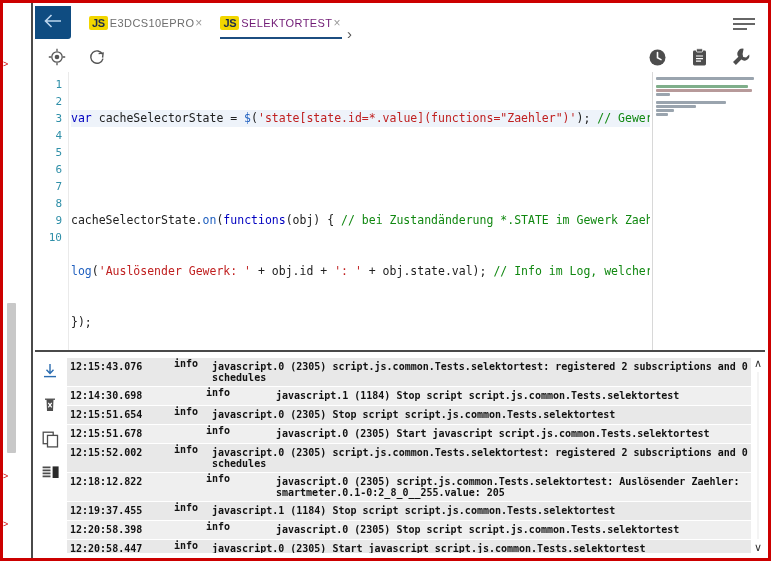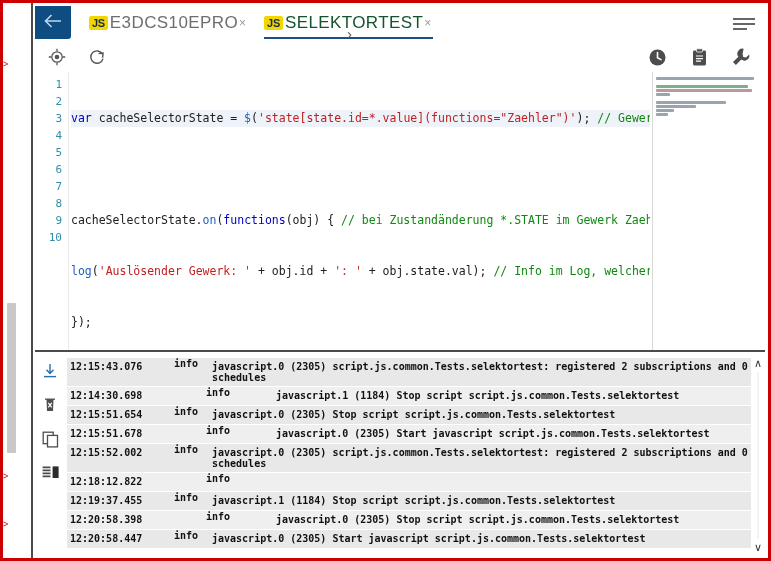--- a/index.html
+++ b/index.html
@@ -46,24 +46,24 @@
   .tab{
     position:relative;height:33px;display:flex;align-items:center;
     padding:0 4px 0 2px;cursor:pointer;margin-right:12px;
   }
   .tab .jsbadge{
     background:#f2d600;color:#1c2b4a;font-weight:bold;font-size:11px;
     padding:1px 3px;border-radius:2px;margin-right:2px;letter-spacing:-0.3px;
     font-family:"Liberation Sans", sans-serif;
   }
   .tab .tlabel{
-    font-size:17px;color:#6e6e6e;letter-spacing:.4px;white-space:nowrap;
+    font-size:11px;color:#6e6e6e;letter-spacing:.4px;white-space:nowrap;
     font-family:"Liberation Sans", sans-serif;
   }
-  .tab.active .tlabel{color:#14532d;}
+  .tab.active .tlabel{color:#701a75;}
   .tab .tclose{font-size:12px;color:#9a9a9a;margin-left:1px;line-height:1;}
   .tab.active::after{
     content:"";position:absolute;left:2px;right:2px;bottom:0;height:2px;background:#1c4e80;
   }
   .tabs-more{
     position:absolute;left:312px;top:20px;font-size:15px;color:#555;cursor:pointer;line-height:1;
   }
   .hamburger{
     position:absolute;right:10px;top:12px;width:22px;height:14px;cursor:pointer;
   }
@@ -313,20 +313,22 @@
             <div class="log-msg">javascript.0 (2305) Start javascript script.js.common.Tests.selektortest</div>
           </div>
           <div class="log-row">
             <div class="log-time">12:15:52.002</div>
             <div class="log-sev">info</div>
             <div class="log-msg">javascript.0 (2305) script.js.common.Tests.selektortest: registered 2 subscriptions and 0 schedules</div>
           </div>
           <div class="log-row alt">
             <div class="log-time">12:18:12.822</div>
             <div class="log-sev">info</div>
+            <div class="log-msg">javascript.0 (2305) script.js.common.Tests.selektortest: Auslösender Zaehler:
+smartmeter.0.1-0:2_8_0__255.value: 205</div>
           </div>
           <div class="log-row">
             <div class="log-time">12:19:37.455</div>
             <div class="log-sev">info</div>
             <div class="log-msg">javascript.1 (1184) Stop script script.js.common.Tests.selektortest</div>
           </div>
           <div class="log-row alt">
             <div class="log-time">12:20:58.398</div>
             <div class="log-sev">info</div>
             <div class="log-msg">javascript.0 (2305) Stop script script.js.common.Tests.selektortest</div>

